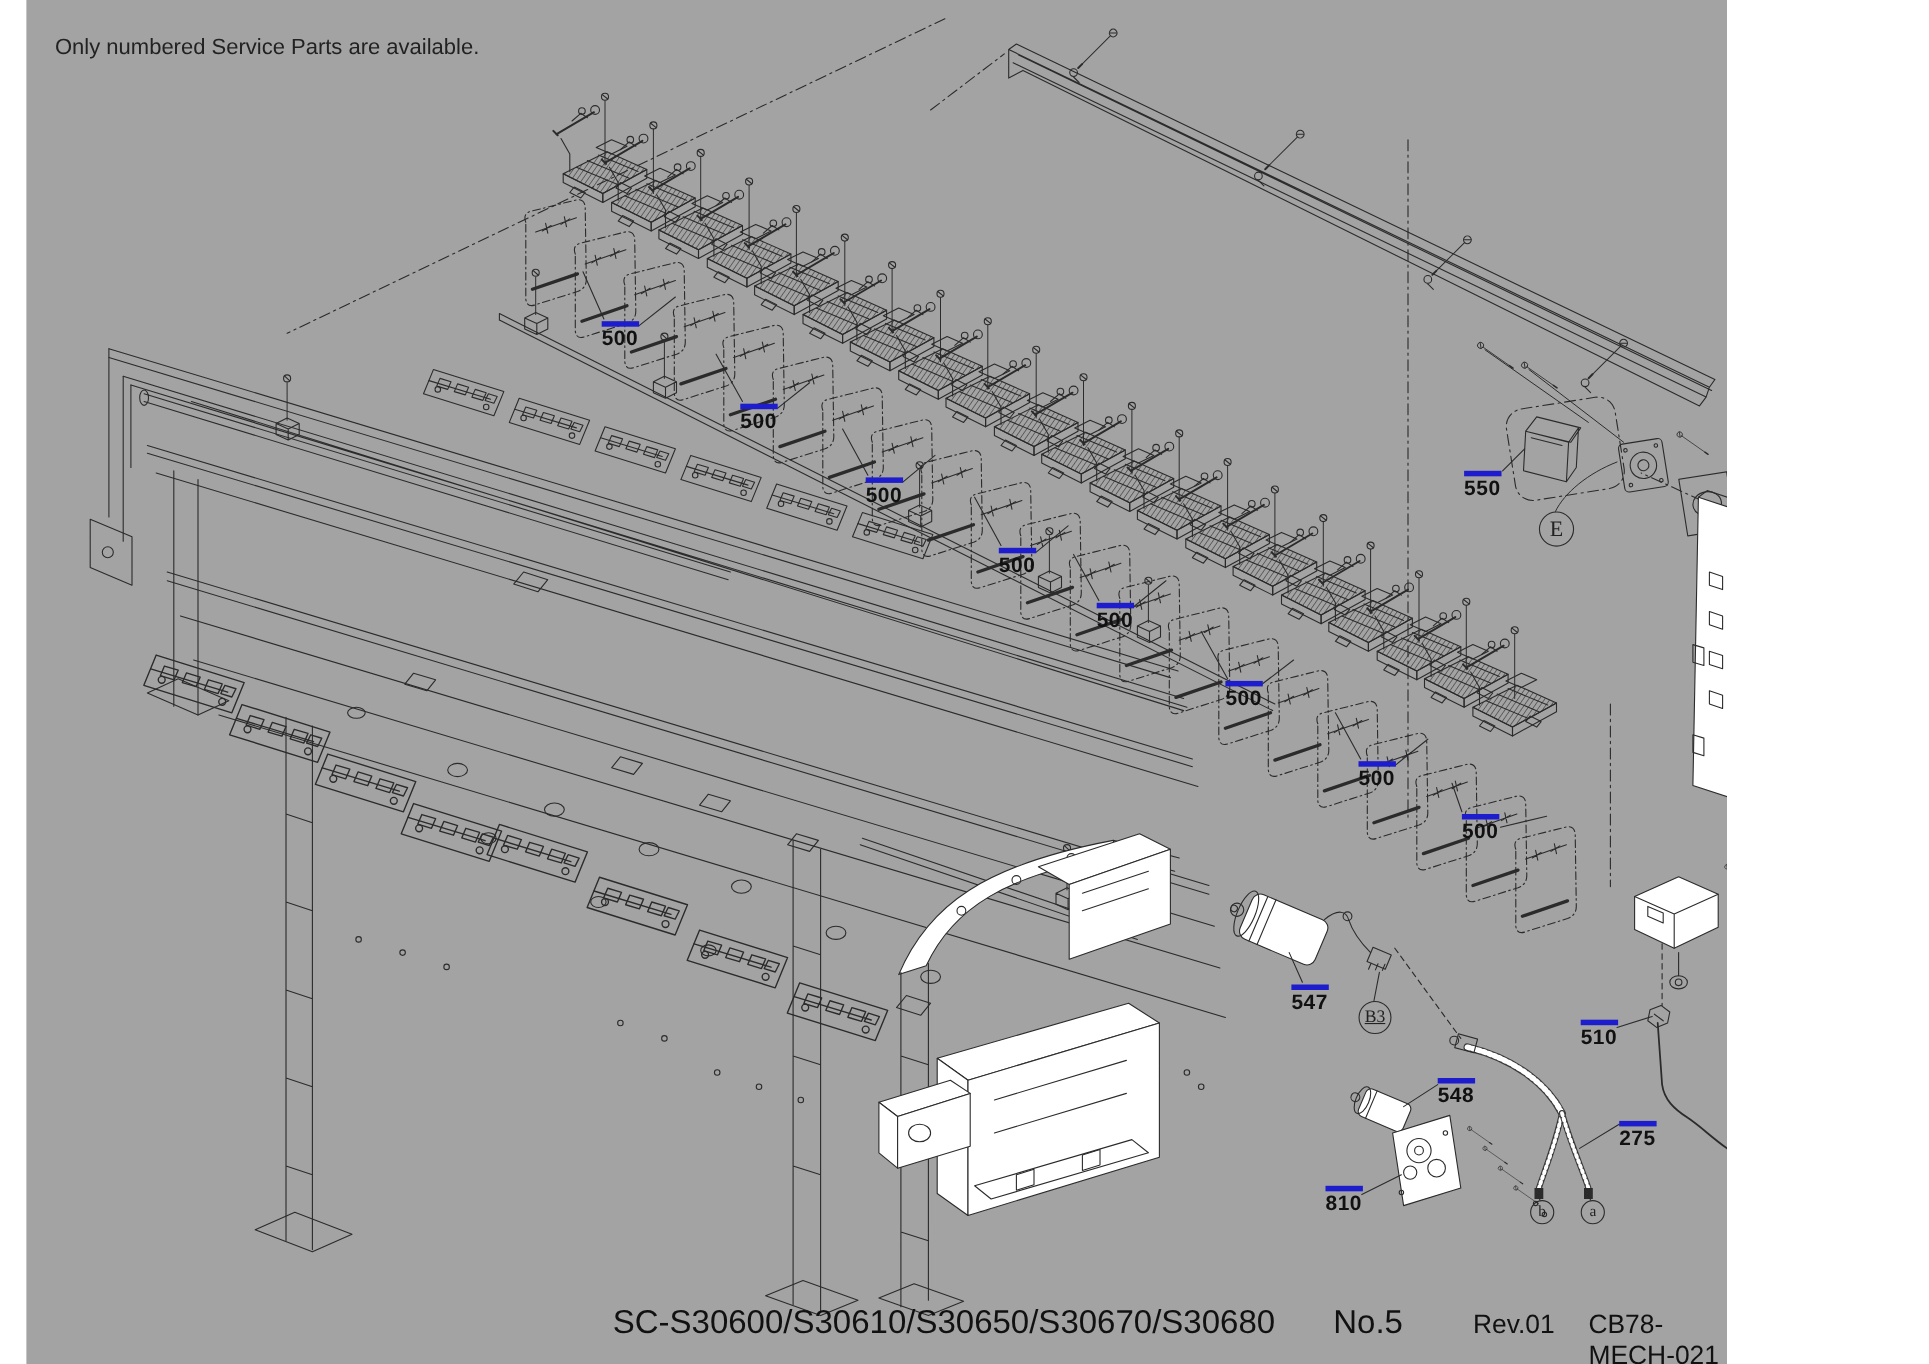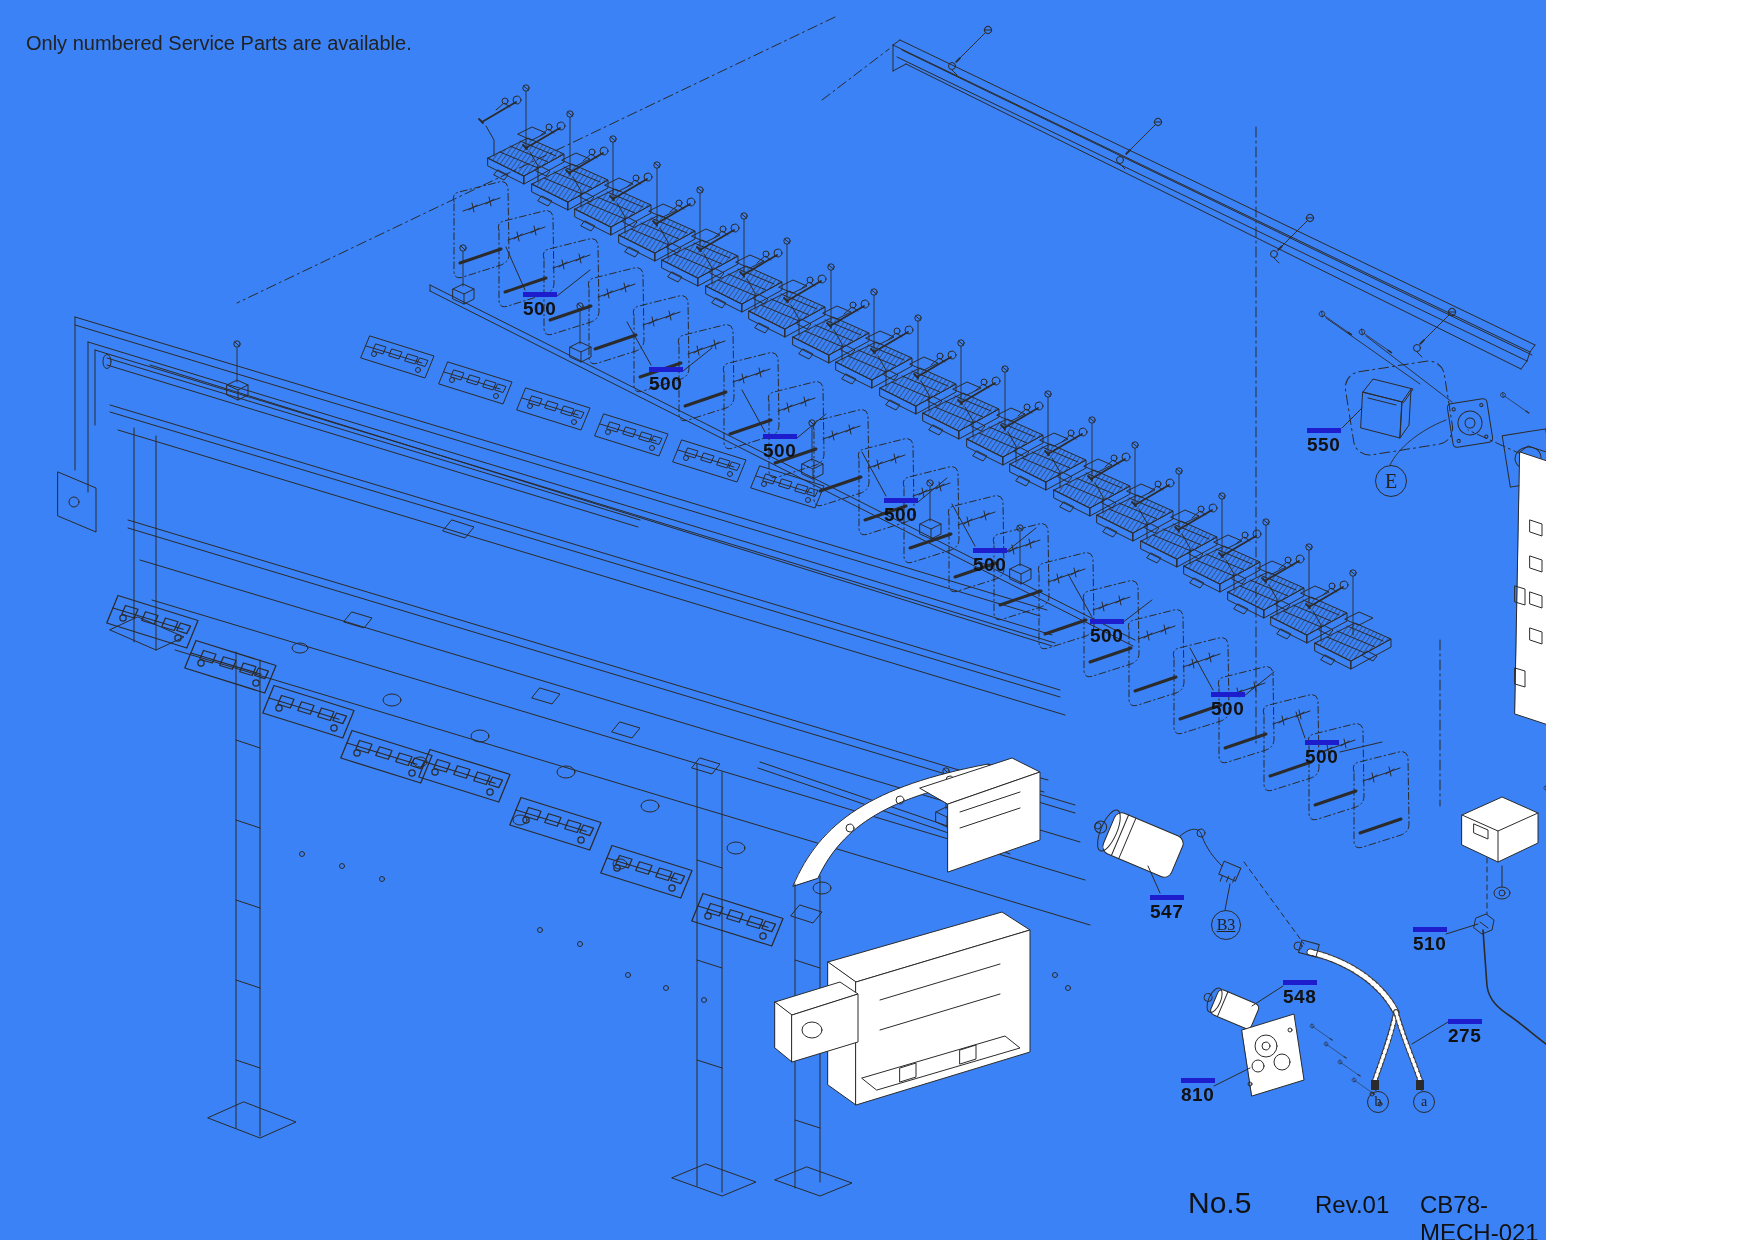--- a/index.html
+++ b/index.html
@@ -1,17 +1,17 @@
 <!DOCTYPE html>
 <html><head>
 <meta charset="utf-8">
 <style>
   html,body{margin:0;padding:0;background:#fff;}
-  #page{position:relative;width:1546px;height:1240px;background:#3b82f6;overflow:hidden;
-        font-family:"Liberation Sans",sans-serif;color:#1a1a1a;}
+  #page{position:relative;width:1546px;height:1240px;background:#a3a3a3;overflow:hidden;
+        font-family:"Liberation Sans",sans-serif;color:#1a1a1a;margin-left:24px;}
   #art{position:absolute;left:0;top:0;}
   
   #art path,#art line,#art rect,#art circle,#art ellipse,#art polyline,#art polygon{
     stroke:#2b2b2b;fill:none;stroke-width:1;stroke-linecap:round;stroke-linejoin:round;}
   #art .dd{stroke-dasharray:10 4 2 4;}
   #art .dd2{stroke-dasharray:7 3 1.5 3;}
   #art .ds{stroke-dasharray:5 4;}
   #art .ld{stroke-width:.9;}
   #art .w16{stroke-width:1.6;}
   #art .w2{stroke-width:1.8;}
@@ -487,16 +487,17 @@
       </div>
     </div>
   <div id="bubbles">
       <div class="bubble" style="left: 1375px; top: 465px; width: 30px; height: 30px; font-size: 20px;">E</div>
       <div class="bubble" style="left: 1211px; top: 910px; width: 28px; height: 28px; font-size: 16px; text-decoration: underline;">B3</div>
       <div class="bubble" style="left: 1367px; top: 1091px; width: 20px; height: 20px; font-size: 14px;">b</div>
       <div class="bubble" style="left: 1413px; top: 1091px; width: 20px; height: 20px; font-size: 14px;">a</div>
       <div class="bubble" style="left: 1656px; top: 1155px; width: 22px; height: 22px; font-size: 16px;">cc</div>
     </div>
 
+  <div class="footer-models">SC-S30600/S30610/S30650/S30670/S30680</div>
   <div class="footer-sheet">No.5</div>
   <div class="footer-rev">Rev.01</div>
   <div class="footer-doc">CB78-MECH-021</div>
 </div>
 
 </body></html>

